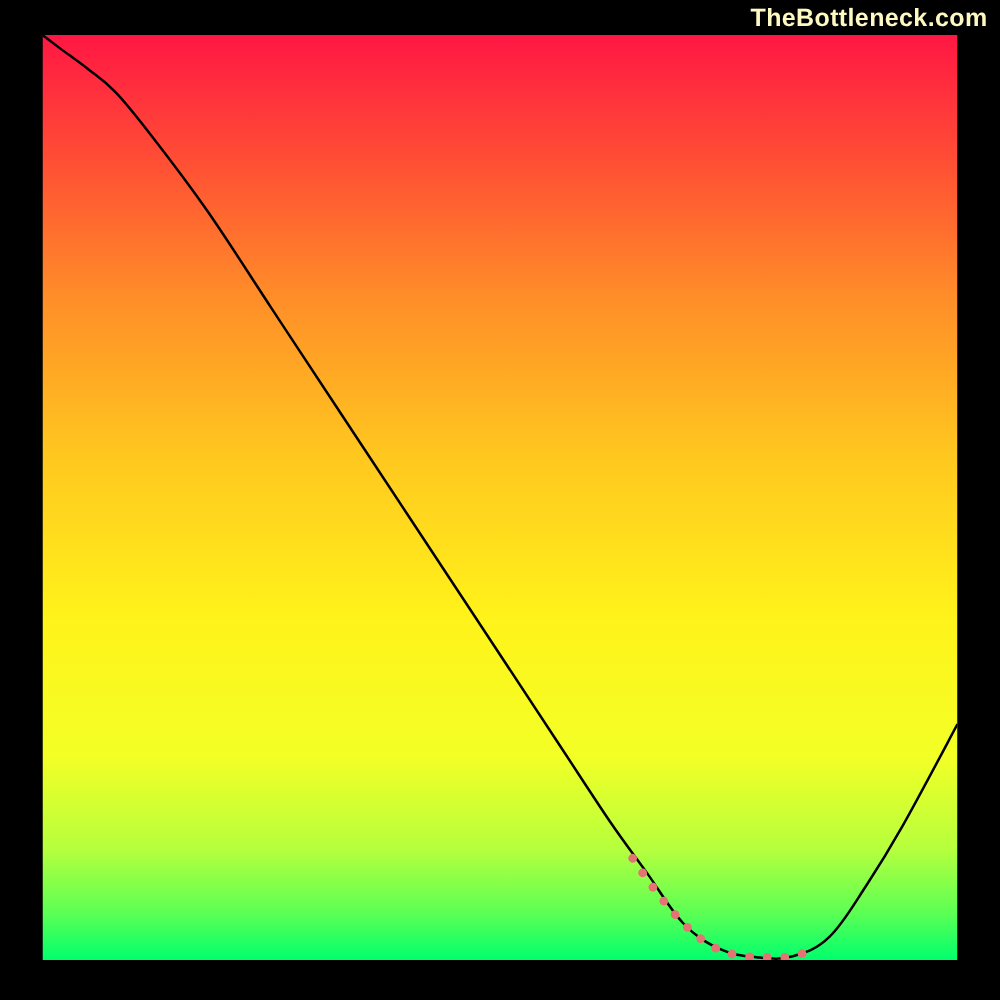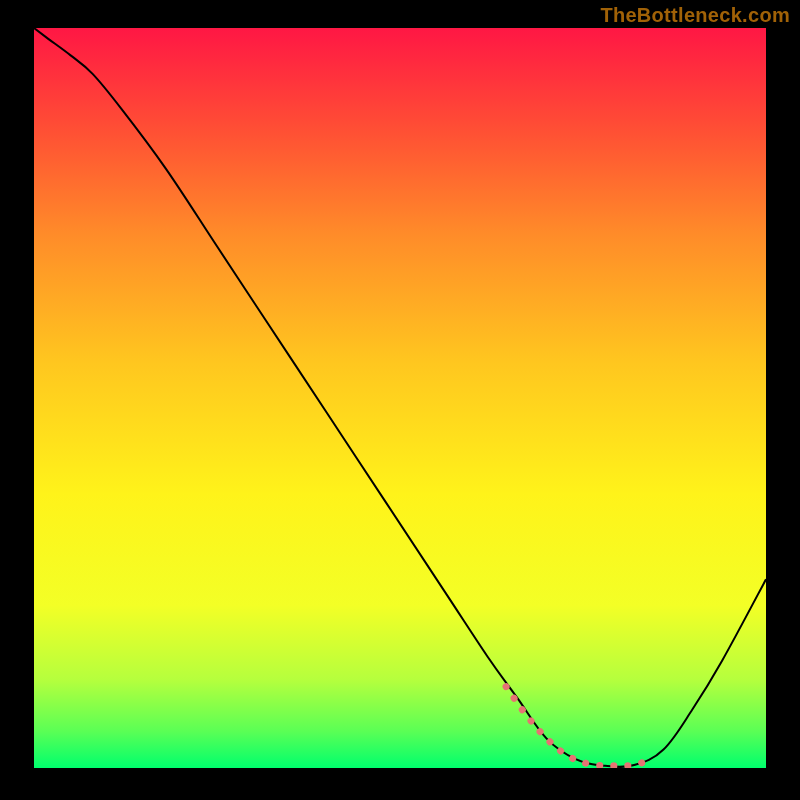--- a/index.html
+++ b/index.html
@@ -14,21 +14,21 @@
   .frame {
     position: relative;
     width: 800px;
     height: 800px;
     background: #000;
   }
   .watermark {
     position: absolute;
     top: 4px;
     right: 10px;
-    color: #a16207;
+    color: #fef9c3;
     font-size: 20px;
     font-weight: 600;
     letter-spacing: 0.3px;
     z-index: 10;
   }
   .plot {
     position: absolute;
     left: 34px;
     top: 28px;
     width: 732px;

